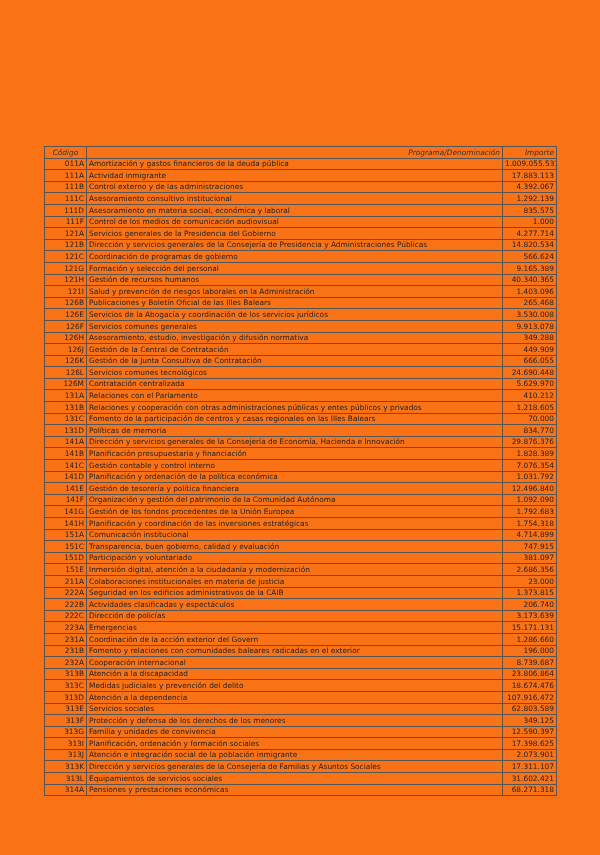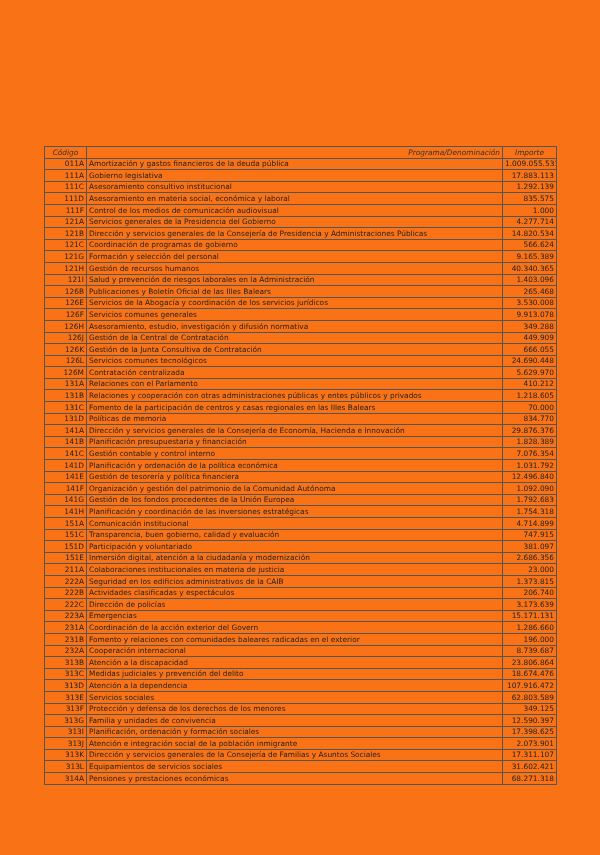--- a/index.html
+++ b/index.html
@@ -9,21 +9,21 @@
   table.budget { position: absolute; left: 44px; top: 146px; width: 512px;
                  border-collapse: collapse; table-layout: fixed; font-size: 7.4px; line-height: 1; }
   table.budget th, table.budget td { border: 0.8px solid #555; padding: 0 2px; height: 10.6px;
                  white-space: nowrap; overflow: hidden; }
   table.budget th { font-weight: normal; font-style: italic; color: #333; }
   col.c-code { width: 42px; }
   col.c-name { width: 416px; }
   col.c-amt  { width: 54px; }
   th.h-code { text-align: center; }
   th.h-name { text-align: right; }
-  th.h-amt  { }
+  th.h-amt  { text-align: right; }
   td.code { text-align: right; }
   td.name { text-align: left; }
   td.amt  { text-align: right; }
 </style>
 </head>
 <body>
 
 <div class="page">
   <table class="budget">
     <colgroup>
@@ -39,22 +39,27 @@
       </tr>
     </thead>
     <tbody id="rows">
         <tr>
           <td class="code">011A</td>
           <td class="name">Amortización y gastos financieros de la deuda pública</td>
           <td class="amt">1.009.055.531</td>
         </tr>
         <tr>
           <td class="code">111A</td>
-          <td class="name">Gobierno legislativa</td>
+          <td class="name">Actividad inmigrante</td>
           <td class="amt">17.883.113</td>
+        </tr>
+        <tr>
+          <td class="code">111B</td>
+          <td class="name">Control externo y de las administraciones</td>
+          <td class="amt">4.392.067</td>
         </tr>
         <tr>
           <td class="code">111C</td>
           <td class="name">Asesoramiento consultivo institucional</td>
           <td class="amt">1.292.139</td>
         </tr>
         <tr>
           <td class="code">111D</td>
           <td class="name">Asesoramiento en materia social, económica y laboral</td>
           <td class="amt">835.575</td>

